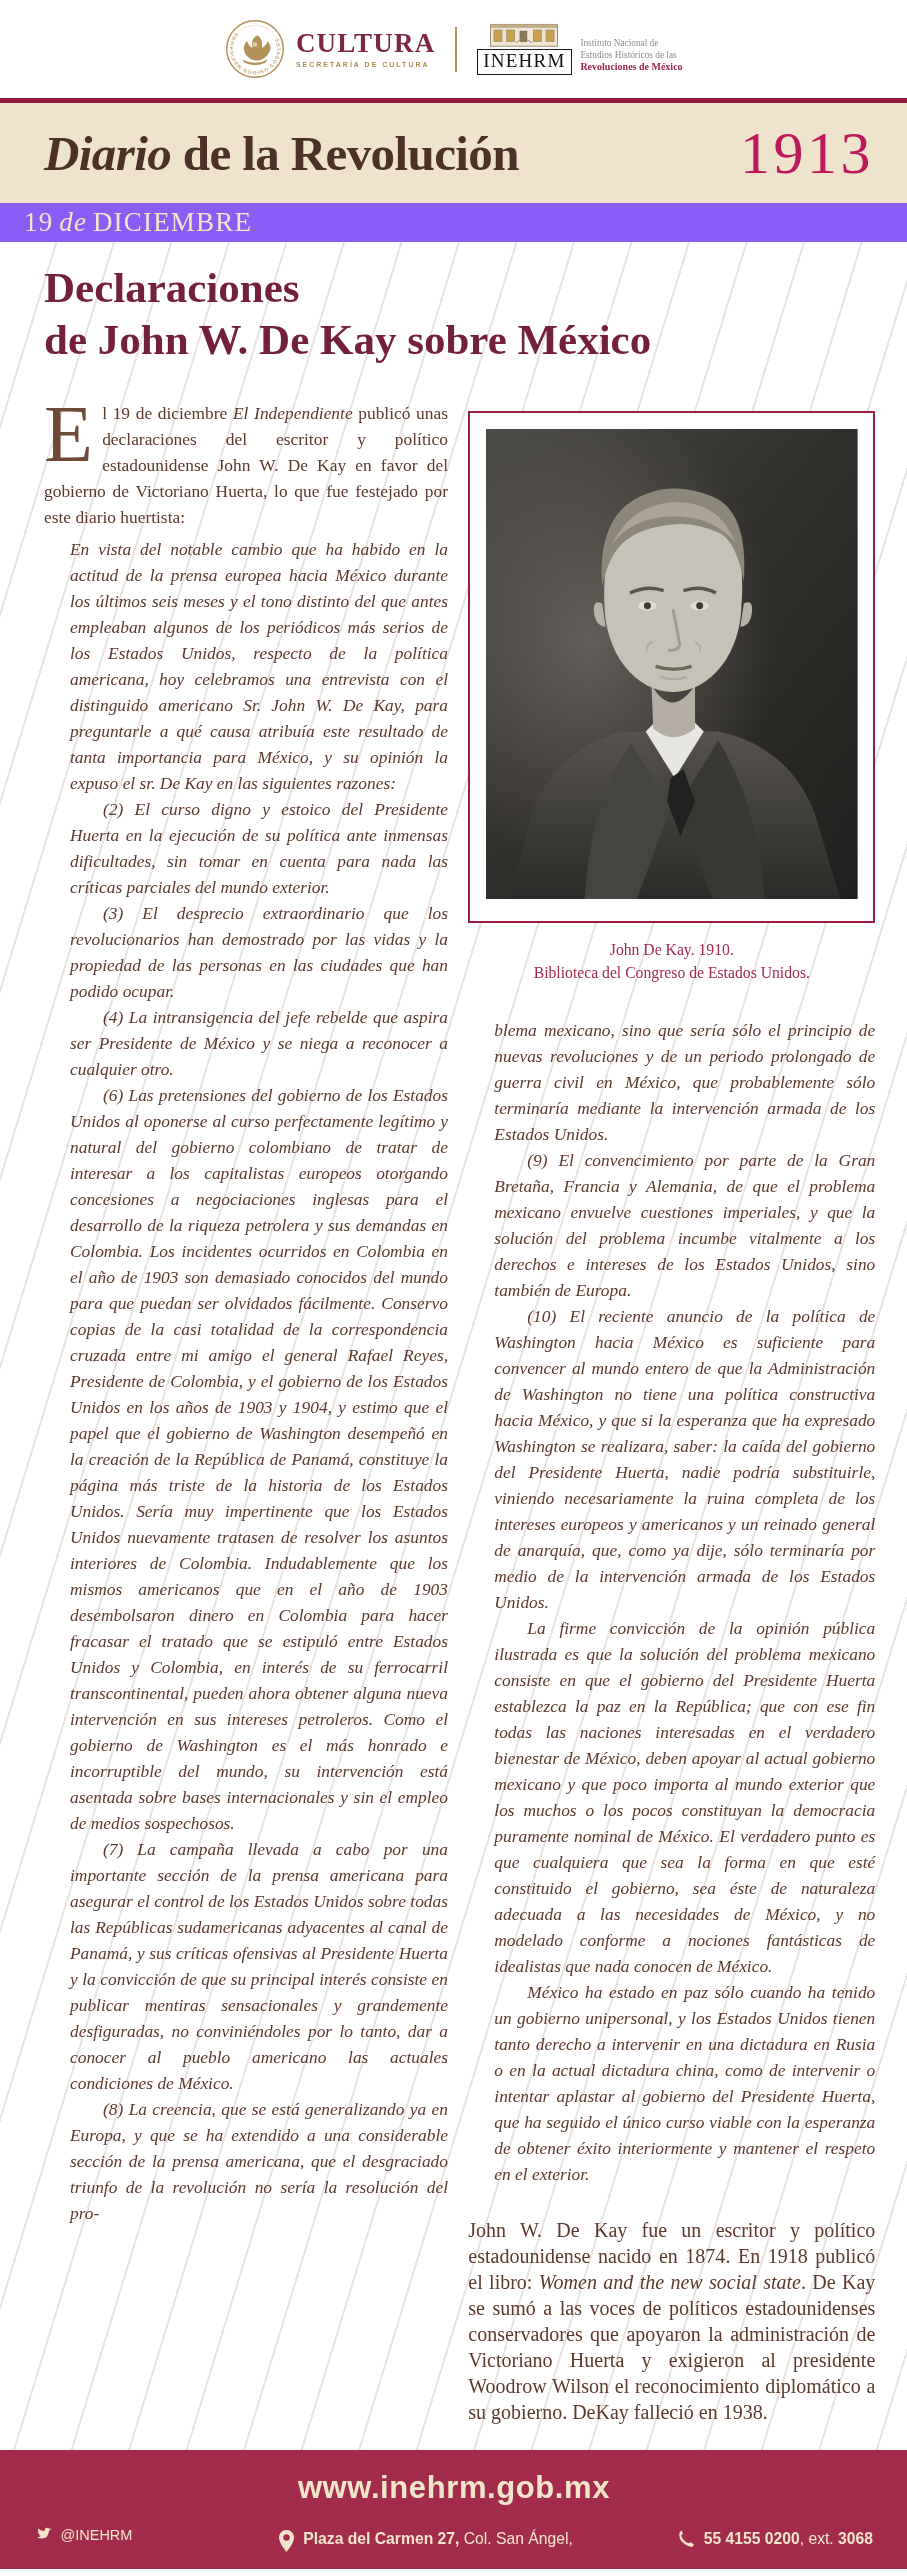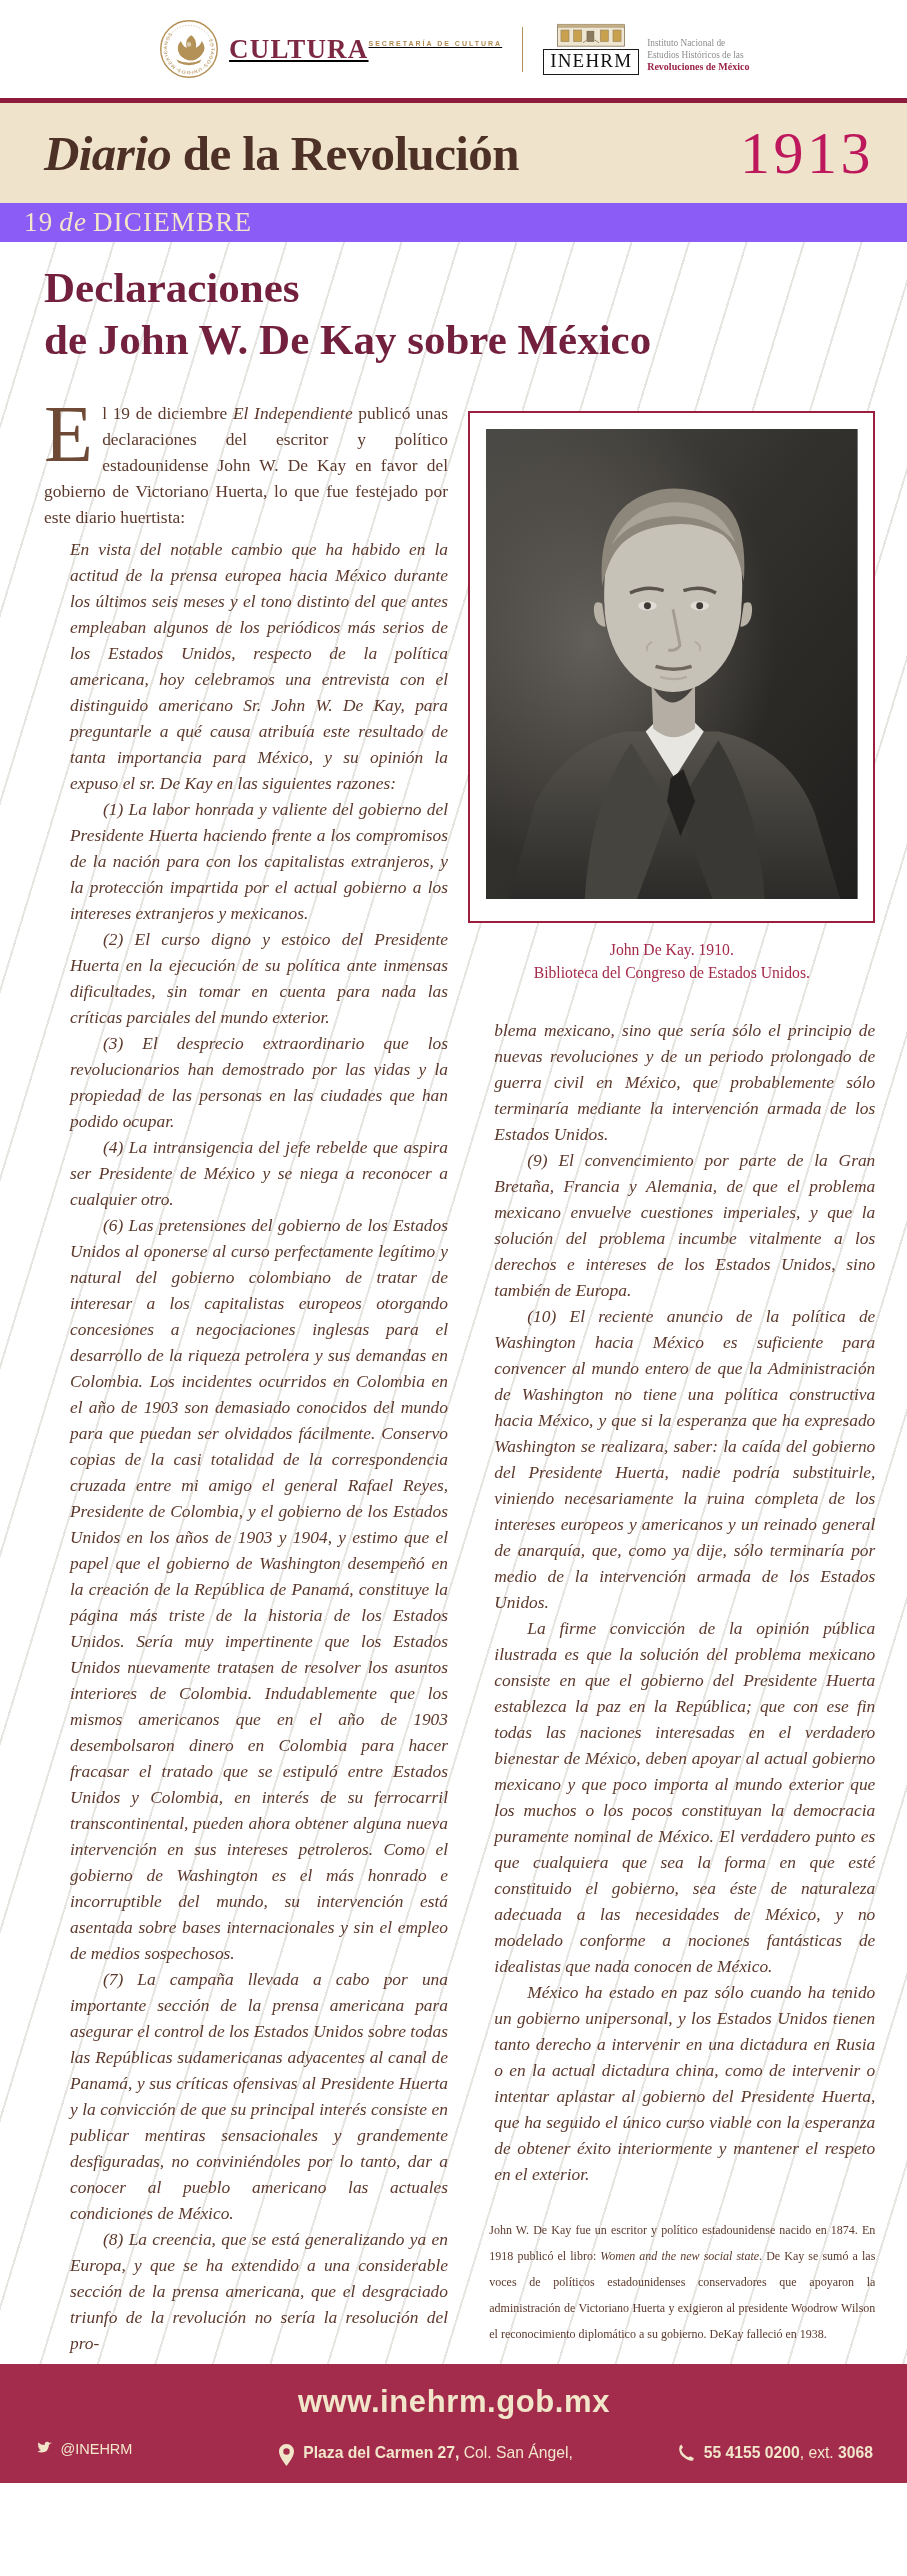--- a/index.html
+++ b/index.html
@@ -1,21 +1,21 @@
 <!DOCTYPE html>
 <html lang="es" style="font-size:9.3px"><head>
 <meta charset="utf-8">
 <style>
   html,body{margin:0;padding:0;background:#ffffff;}
   .page{width:908px;margin:0 auto;font-family:"Liberation Serif",serif;}
 
   
   .header{height:98px;background:#ffffff;display:flex;align-items:center;justify-content:center;gap:20px;}
   .cultura{display:flex;align-items:center;gap:10.5px;}
-  .cultura-text{display:flex;flex-direction:row;text-decoration:underline;}
+  .cultura-text{display:flex;flex-direction:column;}
   .cultura-word{font-size:27px;font-weight:700;letter-spacing:1.2px;color:#7C2843;line-height:1;}
   .cultura-sub{font-family:"Liberation Sans",sans-serif;font-size:7px;font-weight:700;letter-spacing:2px;color:#B08A4F;margin-top:4.6px;}
   .hdr-divider{width:1.2px;height:45px;background:#B49157;}
   .inehrm{display:flex;align-items:flex-end;gap:8.1px;}
   .inehrm-left{display:flex;flex-direction:column;align-items:center;}
   .inehrm-box{border:1.7px solid #1a1a1a;padding:0.6px 5.8px 1.7px;background:#fff;}
   .inehrm-acronym{font-size:19px;letter-spacing:1.2px;color:#111;font-family:"Liberation Serif",serif;}
   .inehrm-right{display:flex;flex-direction:column;padding-bottom:1.2px;}
   .inehrm-l12{font-size:9.3px;color:#8d8d8d;line-height:12.2px;}
   .inehrm-l3{font-size:10px;font-weight:700;color:#9B2247;line-height:12.8px;}
@@ -45,21 +45,21 @@
 
   .quote{margin:5.8px 0 0 26px;font-style:italic;font-size:17.4px;line-height:26px;color:#5C392C;text-align:justify;}
   .quote p{margin:0;text-indent:33px;}
   .quote p.noindent{text-indent:0;}
 
   .figure{margin-top:10.5px;border:2.9px solid #9A1F3F;background:#ffffff;padding:16.3px 15.7px 22px;}
   .photo{display:block;width:100%;height:470px;}
   .caption{margin-top:15px;text-align:center;color:#A52B4B;font-size:15.7px;line-height:23px;}
 
   .quote-cont{margin-top:33px;}
-  .bio{margin-top:30px;font-size:12px;line-height:26px;color:#5C392C;text-align:justify;margin-left:21px;}
+  .bio{margin-top:30px;font-size:20px;line-height:26px;color:#5C392C;text-align:justify;}
   .bio .it{font-style:italic;}
 
   
   .footer{background:#A32C4C;color:#F2E6CA;padding:20px 35px 17.4px;font-family:"Liberation Sans",sans-serif;}
   .footer-url{text-align:center;font-size:31px;font-weight:700;letter-spacing:0.6px;margin:0 0 21px 0;}
   .footer-row{display:flex;align-items:flex-start;}
   .social{display:flex;flex-direction:column;gap:7.6px;width:244px;flex:none;font-size:14.5px;}
   .social-item{display:flex;align-items:center;gap:8.1px;}
   .addr{display:flex;gap:9.3px;width:372px;flex:none;font-size:15.7px;line-height:24.4px;}
   .addr b{font-weight:700;}
@@ -142,21 +142,20 @@
     </h1>
 
     <div class="columns">
 
       <div class="col-left">
         <p class="intro">
           <span class="dropcap">E</span><span>l 19 de diciembre </span><span class="it">El Independiente</span><span> publicó unas declaraciones del escritor y político estadounidense John W. De Kay en favor del gobierno de Victoriano Huerta, lo que fue festejado por este diario huertista:</span>
         </p>
         <div class="quote">
           <p class="noindent">En vista del notable cambio que ha habido en la actitud de la prensa europea hacia México durante los últimos seis meses y el tono distinto del que antes empleaban algunos de los periódicos más serios de los Estados Unidos, respecto de la política americana, hoy celebramos una entrevista con el distinguido americano Sr. John W. De Kay, para preguntarle a qué causa atribuía este resultado de tanta importancia para México, y su opinión la expuso el sr. De Kay en las siguientes razones:</p>
-          <p>(1) La labor honrada y valiente del gobierno del Presidente Huerta haciendo frente a los compromisos de la nación para con los capitalistas extranjeros, y la protección impartida por el actual gobierno a los intereses extranjeros y mexicanos.</p>
           <p>(2) El curso digno y estoico del Presidente Huerta en la ejecución de su política ante inmensas dificultades, sin tomar en cuenta para nada las críticas parciales del mundo exterior.</p>
           <p>(3) El desprecio extraordinario que los revolucionarios han demostrado por las vidas y la propiedad de las personas en las ciudades que han podido ocupar.</p>
           <p>(4) La intransigencia del jefe rebelde que aspira ser Presidente de México y se niega a reconocer a cualquier otro.</p>
           <p>(6) Las pretensiones del gobierno de los Estados Unidos al oponerse al curso perfectamente legítimo y natural del gobierno colombiano de tratar de interesar a los capitalistas europeos otorgando concesiones a negociaciones inglesas para el desarrollo de la riqueza petrolera y sus demandas en Colombia. Los incidentes ocurridos en Colombia en el año de 1903 son demasiado conocidos del mundo para que puedan ser olvidados fácilmente. Conservo copias de la casi totalidad de la correspondencia cruzada entre mi amigo el general Rafael Reyes, Presidente de Colombia, y el gobierno de los Estados Unidos en los años de 1903 y 1904, y estimo que el papel que el gobierno de Washington desempeñó en la creación de la República de Panamá, constituye la página más triste de la historia de los Estados Unidos. Sería muy impertinente que los Estados Unidos nuevamente tratasen de resolver los asuntos interiores de Colombia. Indudablemente que los mismos americanos que en el año de 1903 desembolsaron dinero en Colombia para hacer fracasar el tratado que se estipuló entre Estados Unidos y Colombia, en interés de su ferrocarril transcontinental, pueden ahora obtener alguna nueva intervención en sus intereses petroleros. Como el gobierno de Washington es el más honrado e incorruptible del mundo, su intervención está asentada sobre bases internacionales y sin el empleo de medios sospechosos.</p>
           <p>(7) La campaña llevada a cabo por una importante sección de la prensa americana para asegurar el control de los Estados Unidos sobre todas las Repúblicas sudamericanas adyacentes al canal de Panamá, y sus críticas ofensivas al Presidente Huerta y la convicción de que su principal interés consiste en publicar mentiras sensacionales y grandemente desfiguradas, no conviniéndoles por lo tanto, dar a conocer al pueblo americano las actuales condiciones de México.</p>
           <p>(8) La creencia, que se está generalizando ya en Europa, y que se ha extendido a una considerable sección de la prensa americana, que el desgraciado triunfo de la revolución no sería la resolución del pro-</p>
         </div>
       </div>
 
       <div class="col-right">

